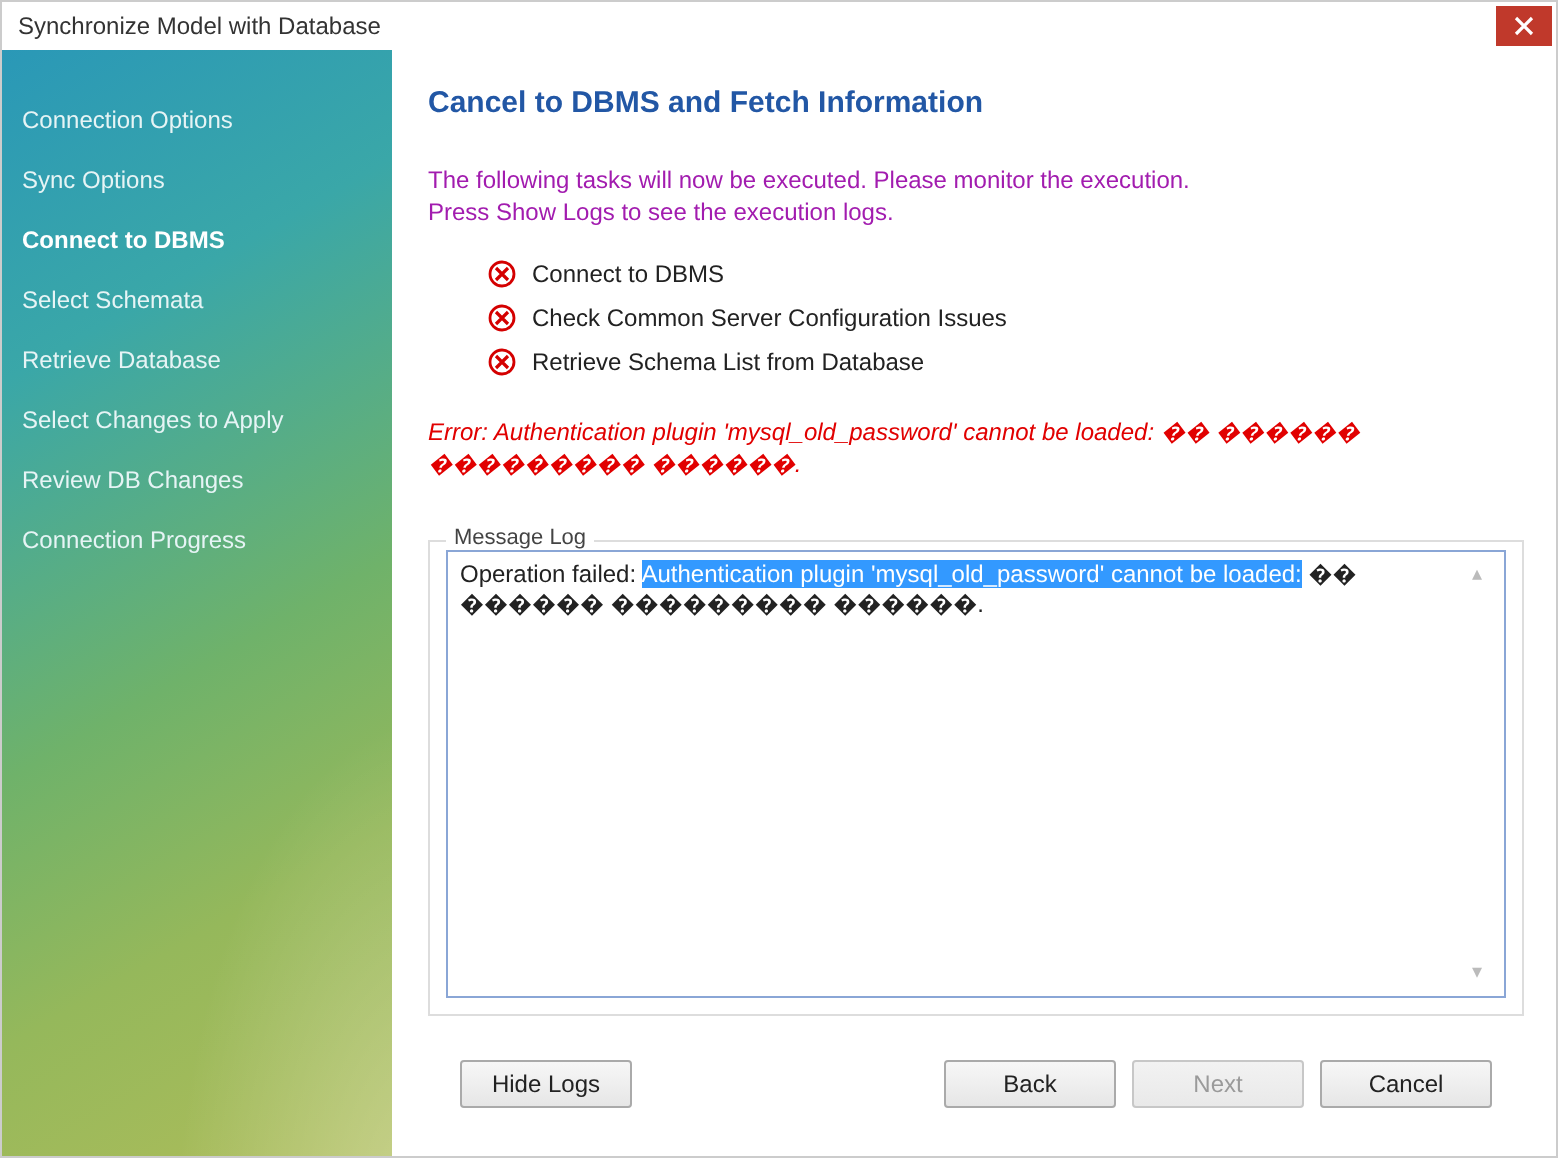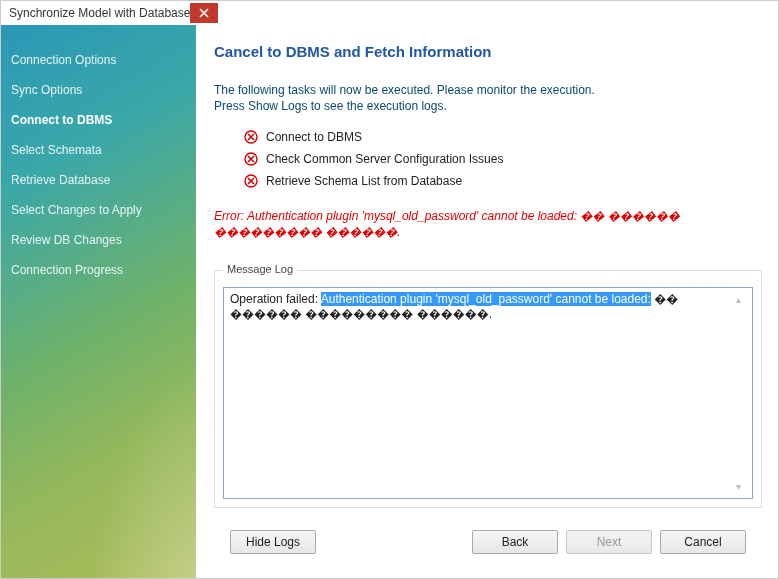--- a/index.html
+++ b/index.html
@@ -1,18 +1,18 @@
 <!DOCTYPE html>
 <html><head>
 <meta charset="utf-8">
 <style>
   * { box-sizing: border-box; }
   html, body { margin: 0; padding: 0; font-family: "Segoe UI", Tahoma, Arial, sans-serif; font-size: 12px; color: #222; }
   .window { width: 779px; height: 579px; background: #fff; position: relative; display: flex; flex-direction: column; border: 1px solid #ccc; }
-  .titlebar { height: 24px; display: flex; align-items: center; padding: 0 0 0 8px; background: #fff; }
+  .titlebar { height: 24px; display: flex; align-items: center; justify-content: space-between; padding: 0 0 0 8px; background: #fff; }
   .titlebar .title { font-size: 12px; color: #333; }
   .closebtn { width: 28px; height: 20px; background: #c0392b; display: flex; align-items: center; justify-content: center; margin-right: 2px; }
   .closebtn svg { width: 10px; height: 10px; }
   .body { flex: 1; display: flex; overflow: hidden; }
   .sidebar {
     width: 195px;
     background: linear-gradient(150deg, #2a98b7 0%, #3aa7a8 25%, #6fb26a 55%, #95b85b 75%, #aebd5a 100%);
     position: relative;
     padding-top: 20px;
   }
@@ -25,26 +25,26 @@
   .sidebar .item {
     padding: 8px 10px;
     color: #e6f4f5;
     font-size: 12px;
     position: relative;
     z-index: 1;
   }
   .sidebar .item.active { color: #fff; font-weight: bold; }
   .main { flex:1; padding: 14px 16px 10px 18px; display: flex; flex-direction: column; }
   h2.page-title { color: #2257a5; font-size: 15px; font-weight: bold; margin: 4px 0 22px 0; }
-  .desc { font-size: 12px; color: #0c4a6e; line-height: 16px; margin-bottom: 16px; }
+  .desc { font-size: 12px; color: #a21caf; line-height: 16px; margin-bottom: 16px; }
   .tasks { margin-left: 30px; }
   .task { display: flex; align-items: center; gap: 8px; margin-bottom: 8px; font-size: 12px; }
   .task-icon { width: 14px; height: 14px; flex: 0 0 14px; }
   .error-msg { color: #e10000; font-size: 12px; margin-top: 12px; line-height: 16px; word-break: break-word; font-style: italic; }
-  .log-group { margin-top: 30px; border: 1px solid #ddd; position: relative; padding: 16px 8px 8px 8px; flex:1; display:flex; }
+  .log-group { margin-top: 30px; border: 1px solid #ddd; position: relative; padding: 4px 8px 8px 8px; flex:1; display:flex; }
   .log-label { position: absolute; top: -8px; left: 8px; background: #fff; padding: 0 4px; font-size: 11px; color: #444; }
   .log-box { flex:1; border: 1px solid #8aa6d6; background: #fff; padding: 4px 6px; font-size: 12px; line-height: 15px; overflow: auto; position: relative; }
   .log-box .scroll-hint { position:absolute; right:2px; top:4px; bottom:4px; width:14px; display:flex; flex-direction:column; justify-content:space-between; color:#bbb; font-size:10px; }
   .hl { background: #3399ff; color: #fff; }
   .footer { display: flex; align-items: center; padding: 10px 16px 14px 16px; gap: 8px; }
   .footer .spacer { flex:1; }
   button.wb {
     min-width: 86px; height: 24px;
     background: linear-gradient(#f7f7f7,#e6e6e6);
     border: 1px solid #aaa; border-radius: 2px;

